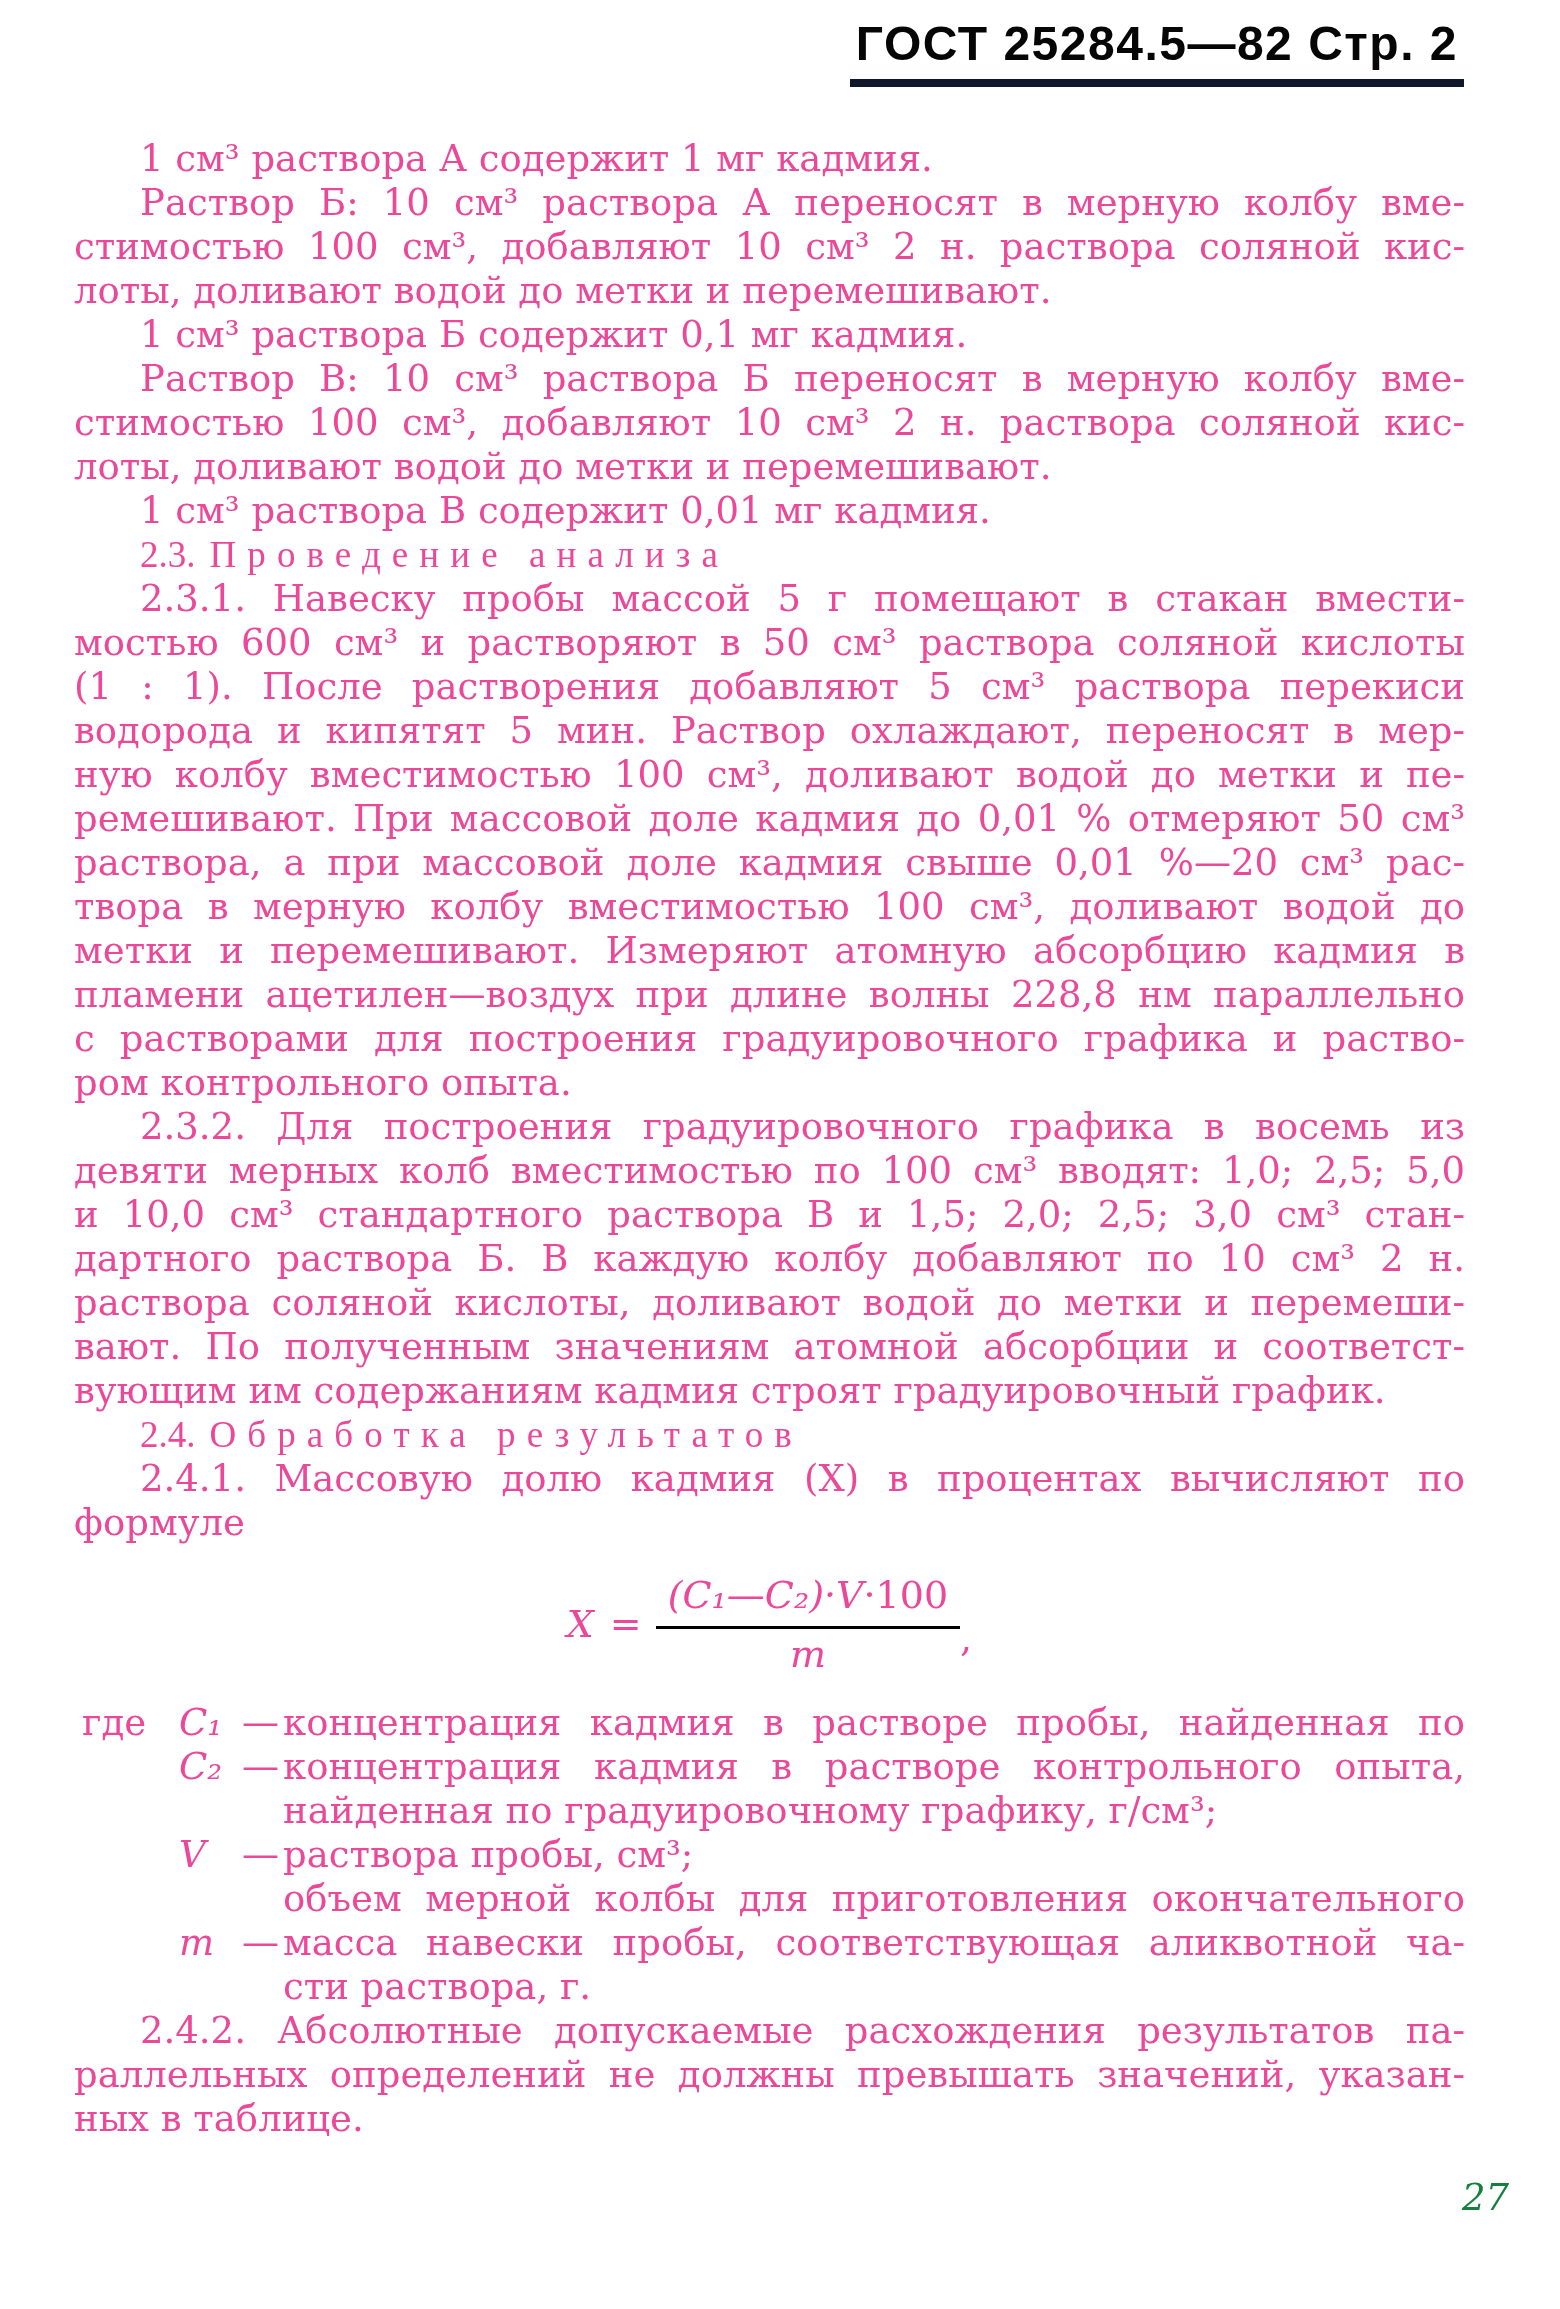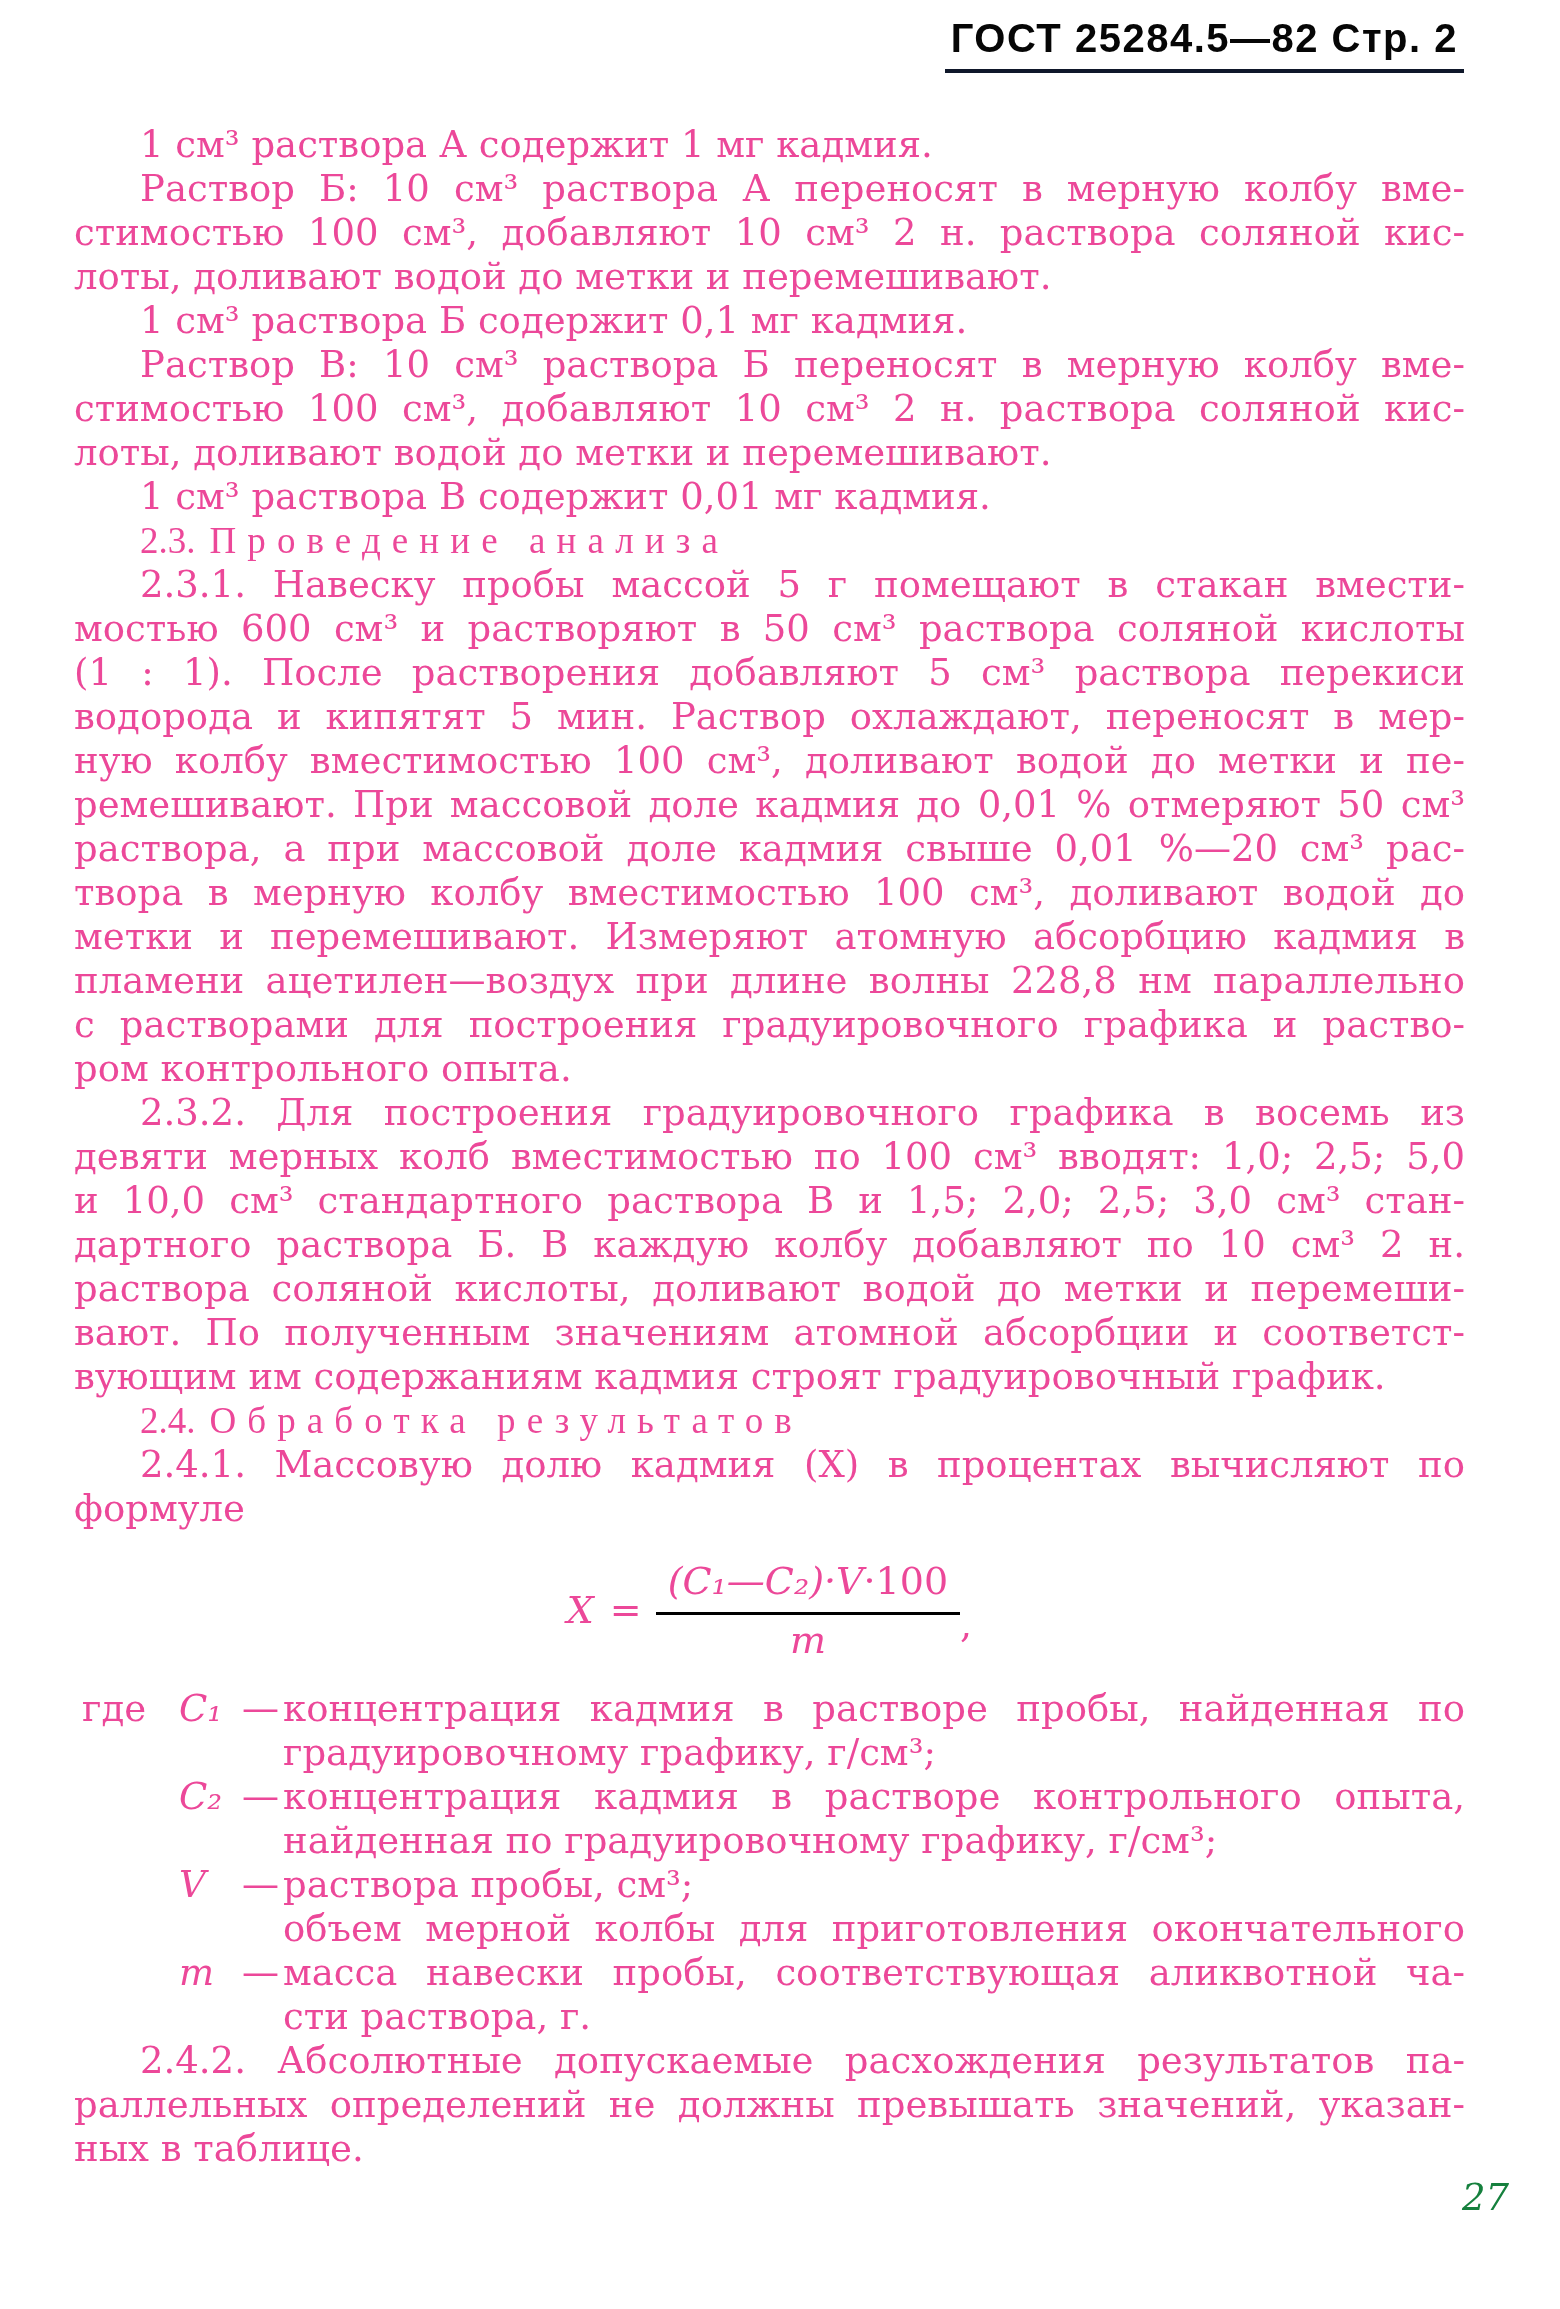--- a/index.html
+++ b/index.html
@@ -11,24 +11,24 @@
     font-family:"DejaVu Serif", serif;
     position:relative;
     overflow:hidden;
   }
   
   .page-header { margin:16px 96px 0 0; text-align:right; }
   .header-inner {
     display:inline-block;
     font-family:"Liberation Sans", sans-serif;
     font-weight:bold;
-    font-size:40px;
+    font-size:48px;
     letter-spacing:1.5px;
     padding:0 6px 8px 6px;
-    border-bottom:4px solid #0f172a;
+    border-bottom:8px solid #0f172a;
     color:#060606;
   }
   
   .doc-body {
     margin:50px 95px 0 74px;
     font-size:37px;
     line-height:44px;
     color:#ec4899;
   }
   .para { }
@@ -150,21 +150,20 @@
     <span class="f-comma">,</span>
   </div>
 
   <div class="deflist" id="deflist">
       <div class="defitem">
         <span class="def-intro">где</span>
         <span class="def-term">C₁</span>
         <span class="def-dash">—</span>
         <div class="deflines">
           <div class="line">концентрация кадмия в растворе пробы, найденная по</div>
-          <div class="line last">градуировочному графику, г/см³;</div>
         </div>
       </div>
       <div class="defitem">
         <span class="def-term">C₂</span>
         <span class="def-dash">—</span>
         <div class="deflines">
           <div class="line">концентрация кадмия в растворе контрольного опыта,</div>
           <div class="line last">найденная по градуировочному графику, г/см³;</div>
         </div>
       </div>

